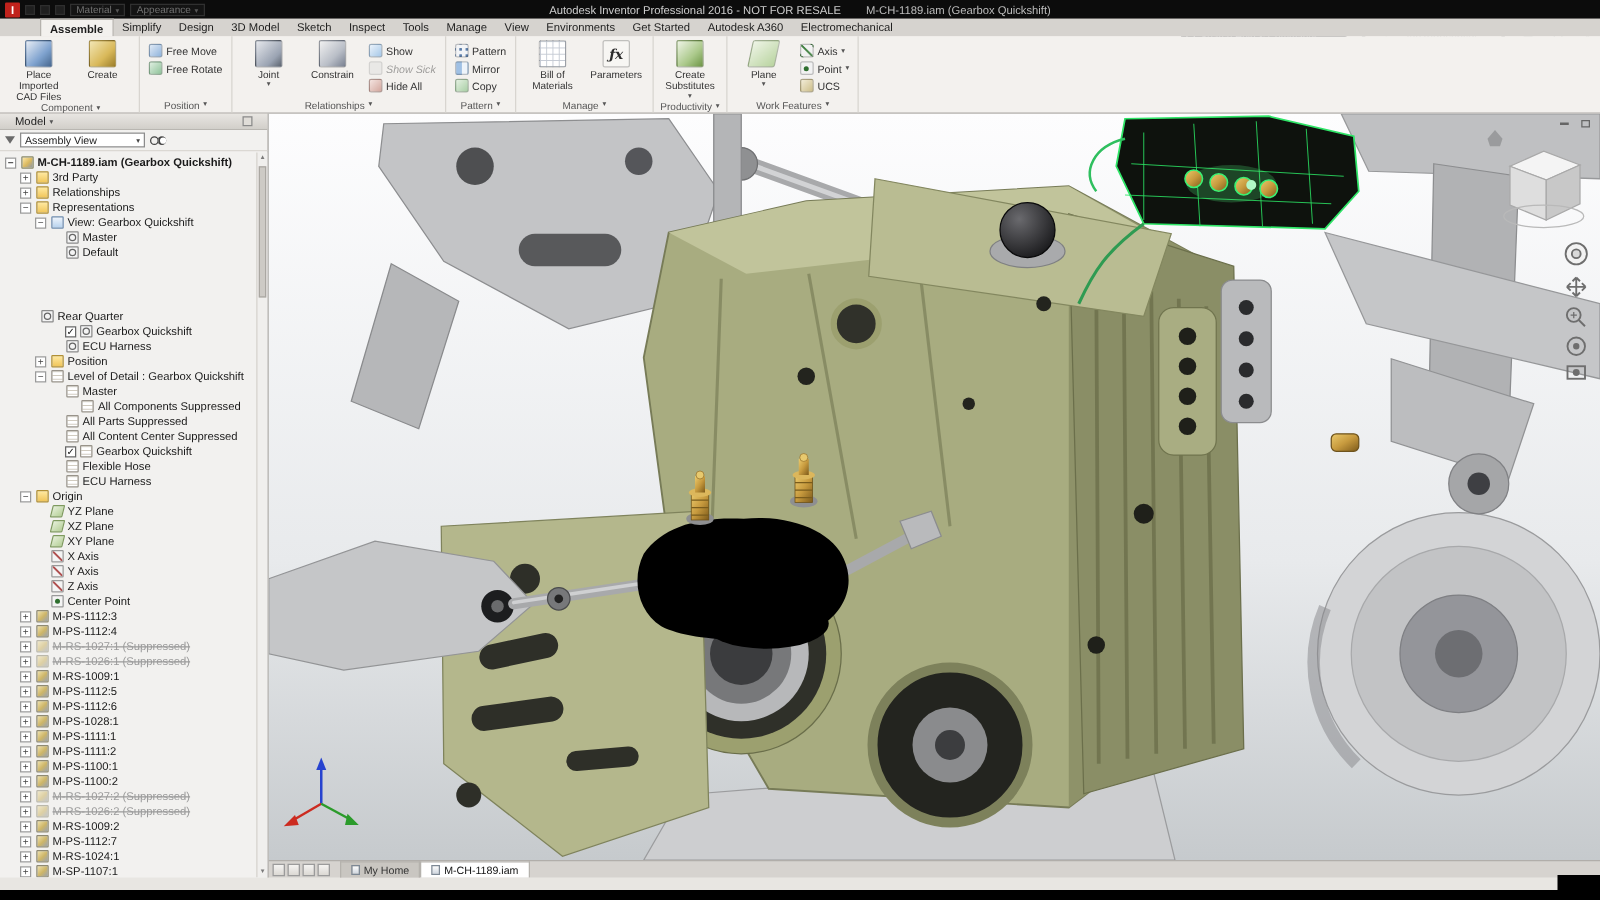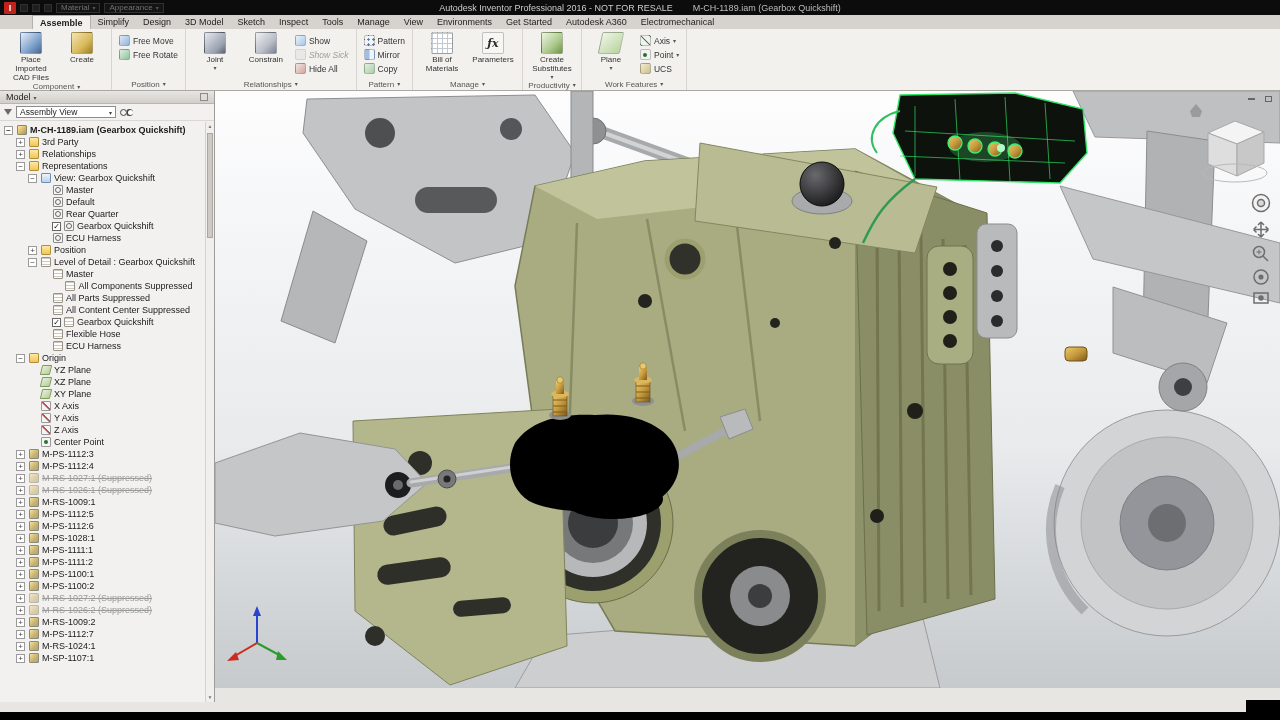--- a/index.html
+++ b/index.html
@@ -90,21 +90,21 @@
   .icon-axis { background:#f2f2f2 linear-gradient(45deg, transparent 44%, #3f7f3f 46%, #3f7f3f 54%, transparent 56%); }
   .icon-point { background:#f2f2f2; position:relative; }
   .icon-point::after { content:""; position:absolute; left:50%; top:50%; width:4px; height:4px; margin:-2px;
                        background:#2f6f2f; border-radius:50%; }
   .icon-ucs { background:linear-gradient(135deg,#f2ecd8,#cdbe8a); }
 
   
   .browser { position:absolute; left:0; top:91px; width:215px; height:611px; background:#f2f1ef;
              border-right:1px solid #9f9c98; overflow:hidden; }
   .bheader { height:13px; background:linear-gradient(#e8e6e2,#d2cfca); border-bottom:1px solid #b9b6b1;
-             display:flex; align-items:center; gap:3px; font-size:9px; padding:0 6px; color:#222; }
+             display:flex; align-items:center; gap:3px; font-size:9px; padding:0 12px; color:#222; }
   .bh-caret { font-size:6px; color:#555; }
   .bh-spacer { flex:1; }
   .bh-opt { width:8px; height:8px; border:1px solid #8a8a8a; background:#e0ddd8; }
   .bviewrow { height:17px; display:flex; align-items:center; gap:4px; padding:0 4px;
               border-bottom:1px solid #dbd8d3; }
   .filter-ico { width:0; height:0; border-left:4px solid transparent; border-right:4px solid transparent;
                 border-top:6px solid #6a6a6a; }
   .bselect { display:inline-flex; align-items:center; gap:4px; width:100px; height:12px; background:#fff;
              border:1px solid #8c8c8c; font-size:8.5px; padding:0 3px; color:#222; }
   .bselect .bs-caret { margin-left:auto; font-size:6px; color:#444; }
@@ -425,21 +425,21 @@
         <div class="trow" style="padding-left: 40px;">
           <span class="exp none"></span>
           <span class="tico i-mag"></span>
           <span class="tlabel">Master</span>
         </div>
         <div class="trow" style="padding-left: 40px;">
           <span class="exp none"></span>
           <span class="tico i-mag"></span>
           <span class="tlabel">Default</span>
         </div>
-        <div class="trow" style="padding-left: 40px;">
+        <div class="trow" style="padding-left: 20px; margin-top: 39px;">
           <span class="exp none"></span>
           <span class="tico i-mag"></span>
           <span class="tlabel">Rear Quarter</span>
         </div>
         <div class="trow" style="padding-left: 40px;">
           <span class="exp none"></span>
           <span class="chk">✓</span>
           <span class="tico i-mag"></span>
           <span class="tlabel">Gearbox Quickshift</span>
         </div>
@@ -798,16 +798,32 @@
     <div class="vpctl">
       <span class="vpbtn">
           <span class="wmin"></span>
         </span>
       <span class="vpbtn">
           <span class="wres"></span>
         </span>
     </div>
   </div>
 
+  <div class="doctabbar">
+    <span class="arr-btn"></span>
+    <span class="arr-btn"></span>
+    <span class="arr-btn"></span>
+    <span class="arr-btn"></span>
+    <div class="dtabs" id="doc-tabs">
+        <div class="dtab">
+          <span class="dtab-ico"></span>
+          <span>My Home</span>
+        </div>
+        <div class="dtab active">
+          <span class="dtab-ico"></span>
+          <span>M-CH-1189.iam</span>
+        </div>
+      </div>
+  </div>
 
   <div class="blackstrip"></div>
   <div class="blackcorner"></div>
 </div>
 
 </body></html>

